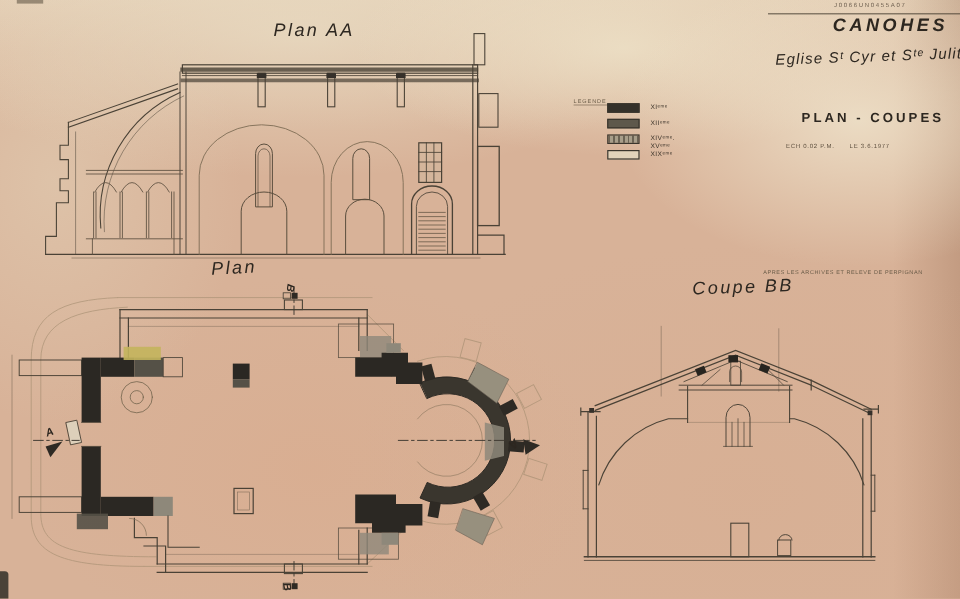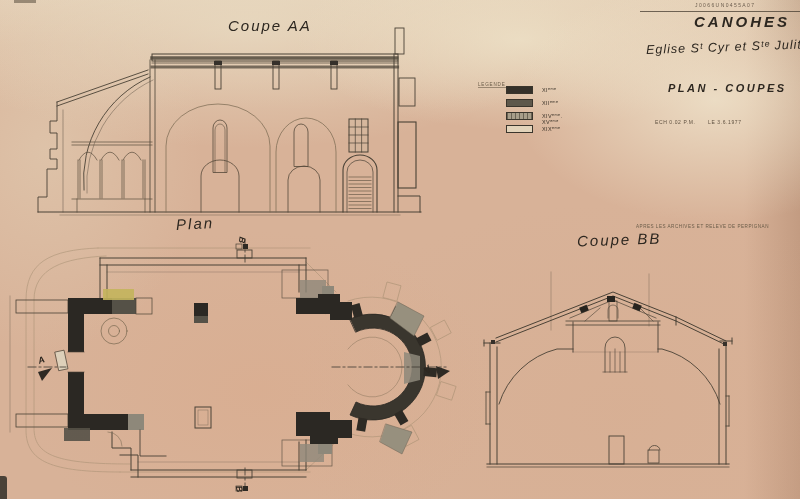--- a/index.html
+++ b/index.html
@@ -20,21 +20,21 @@
       linear-gradient(90deg, rgba(164,121,94,0) 93%, rgba(150,108,82,.32) 100%),
       linear-gradient(180deg, rgba(235,223,198,.60) 0%, rgba(235,223,198,.28) 9%, rgba(235,223,198,0) 22%);
   }
   .txt{position:absolute;color:#2d2720;white-space:nowrap;}
   .hand{font-style:italic;letter-spacing:2px;}
   .tiny{font-size:5px;letter-spacing:.6px;color:#5f5140;}
   #stamp{left:695px;top:2px;font-size:5px;letter-spacing:1.4px;color:#55483a;opacity:.85;}
   #stamp-rule{position:absolute;left:640px;top:11px;width:160px;height:1px;background:rgba(70,60,48,.75);}
   #main-title{left:694px;top:13px;font-size:15px;font-weight:bold;letter-spacing:3px;font-style:italic;text-align:right;}
   #sub-title{left:646px;top:40px;font-size:12.5px;font-style:italic;letter-spacing:1px;transform:rotate(-2deg);}
-  #sheet-title{left:668px;top:82px;font-size:11px;letter-spacing:2.5px;font-style:italic;font-weight:bold;}
+  #sheet-title{left:668px;top:93px;font-size:11px;letter-spacing:2.5px;font-weight:bold;}
   #scale-note{left:655px;top:119px;}
   #date-note{left:708px;top:119px;}
   #credit-note{left:636px;top:224px;font-size:4.6px;letter-spacing:.5px;color:#6a5c48;}
   #label-coupe-aa{left:228px;top:17px;font-size:15px;}
   #label-plan{left:176px;top:215px;font-size:15px;transform:rotate(-3deg);}
   #label-coupe-bb{left:577px;top:231px;font-size:15px;transform:rotate(-2deg);}
   
   #legend{position:absolute;left:478px;top:82px;width:120px;}
   #legend-title{position:absolute;left:0;top:0;font-size:4.6px;letter-spacing:.8px;color:#6a5c48;border-bottom:.5px solid rgba(106,92,72,.6);}
   .lg-row{position:absolute;left:28px;height:9px;}
@@ -280,21 +280,21 @@
 
 <div class="txt" id="stamp">J0066UN0455A07</div>
 <div id="stamp-rule"></div>
 <div class="txt" id="main-title">CANOHES</div>
 <div class="txt" id="sub-title">Eglise Sᵗ Cyr et Sᵗᵉ Julitte</div>
 <div class="txt" id="sheet-title">PLAN - COUPES</div>
 <div class="txt tiny" id="scale-note">ECH 0.02 P.M.</div>
 <div class="txt tiny" id="date-note">LE 3.6.1977</div>
 <div class="txt" id="credit-note">APRES LES ARCHIVES ET RELEVE DE PERPIGNAN</div>
 
-<div class="txt hand" id="label-coupe-aa">Coupe AA</div>
+<div class="txt hand" id="label-coupe-aa">Plan AA</div>
 <div class="txt hand" id="label-plan">Plan</div>
 <div class="txt hand" id="label-coupe-bb">Coupe BB</div>
 
 <div id="legend">
   <div id="legend-title">LEGENDE</div>
   <div class="lg-row" style="top:4px">
     <span class="lg-sw sw-0"></span>
     <span class="lg-lb">XIᵉᵐᵉ</span>
   </div>
   <div class="lg-row" style="top:17px">

